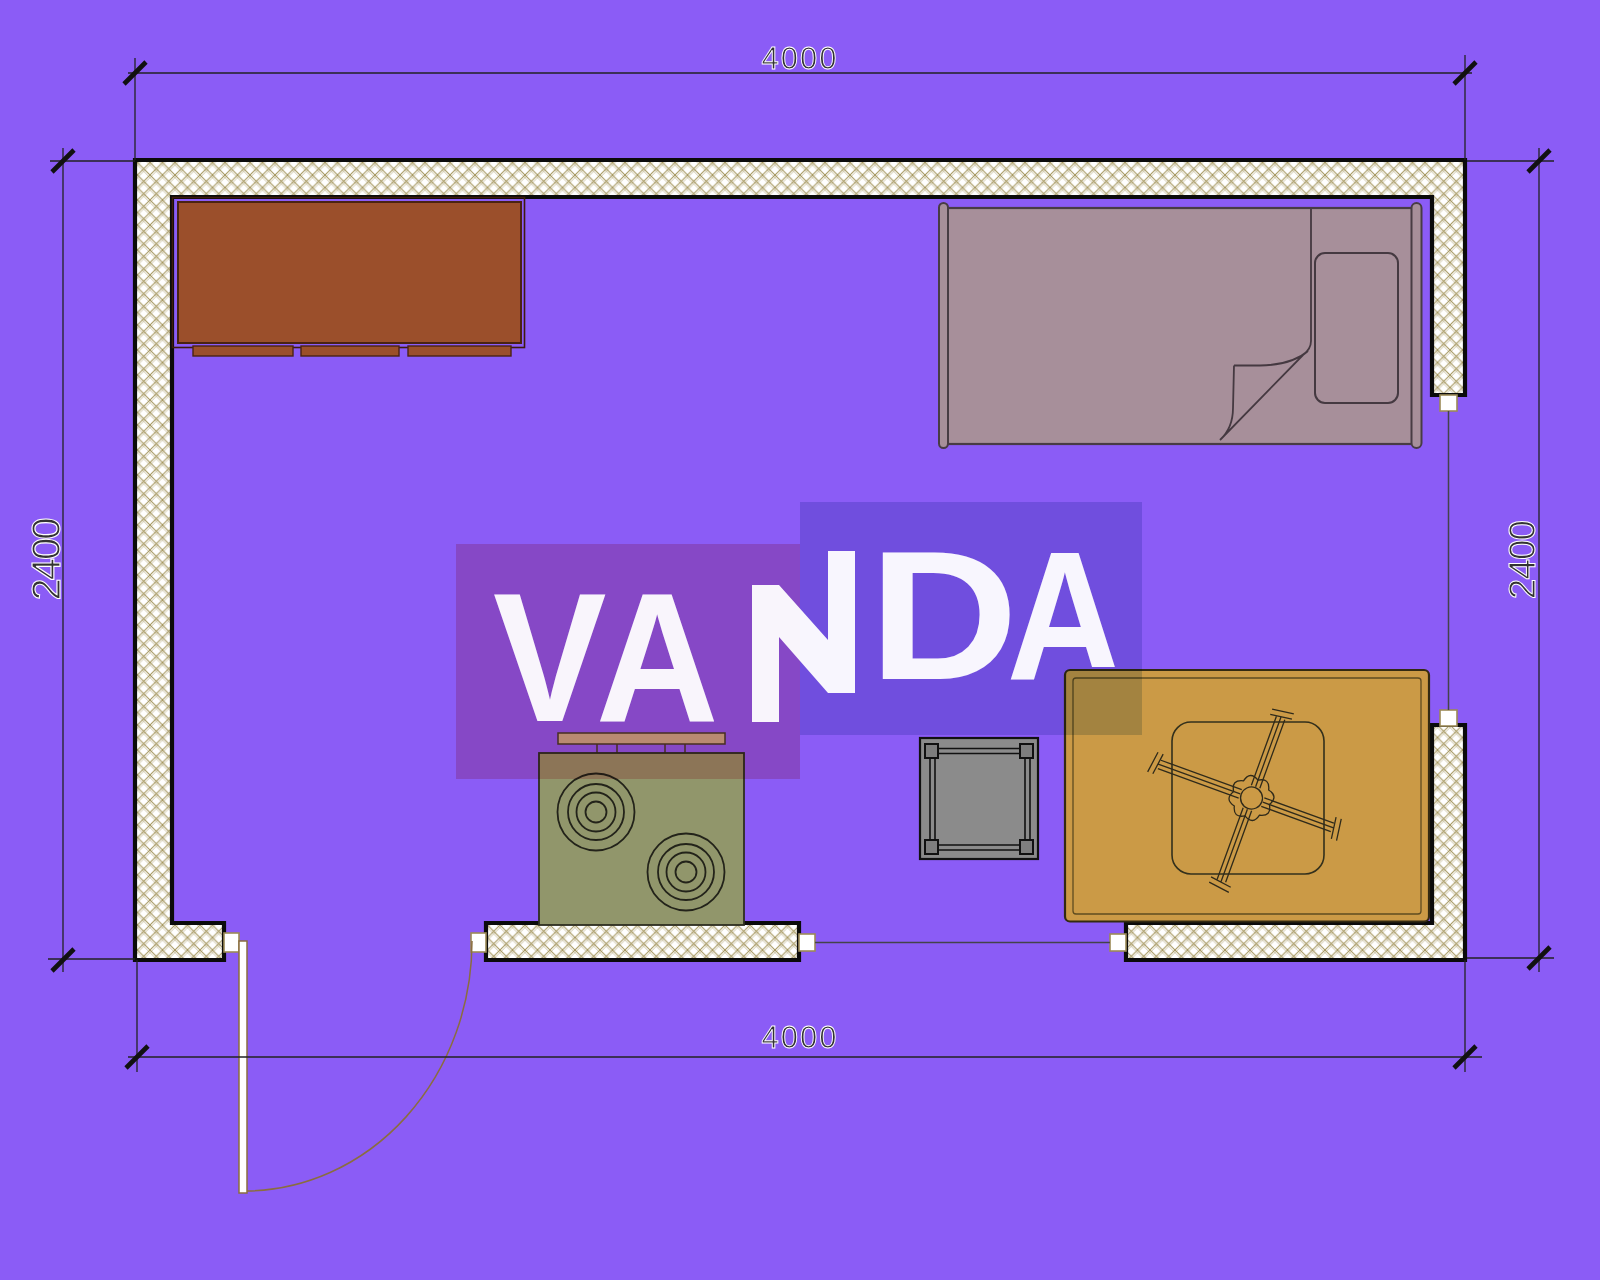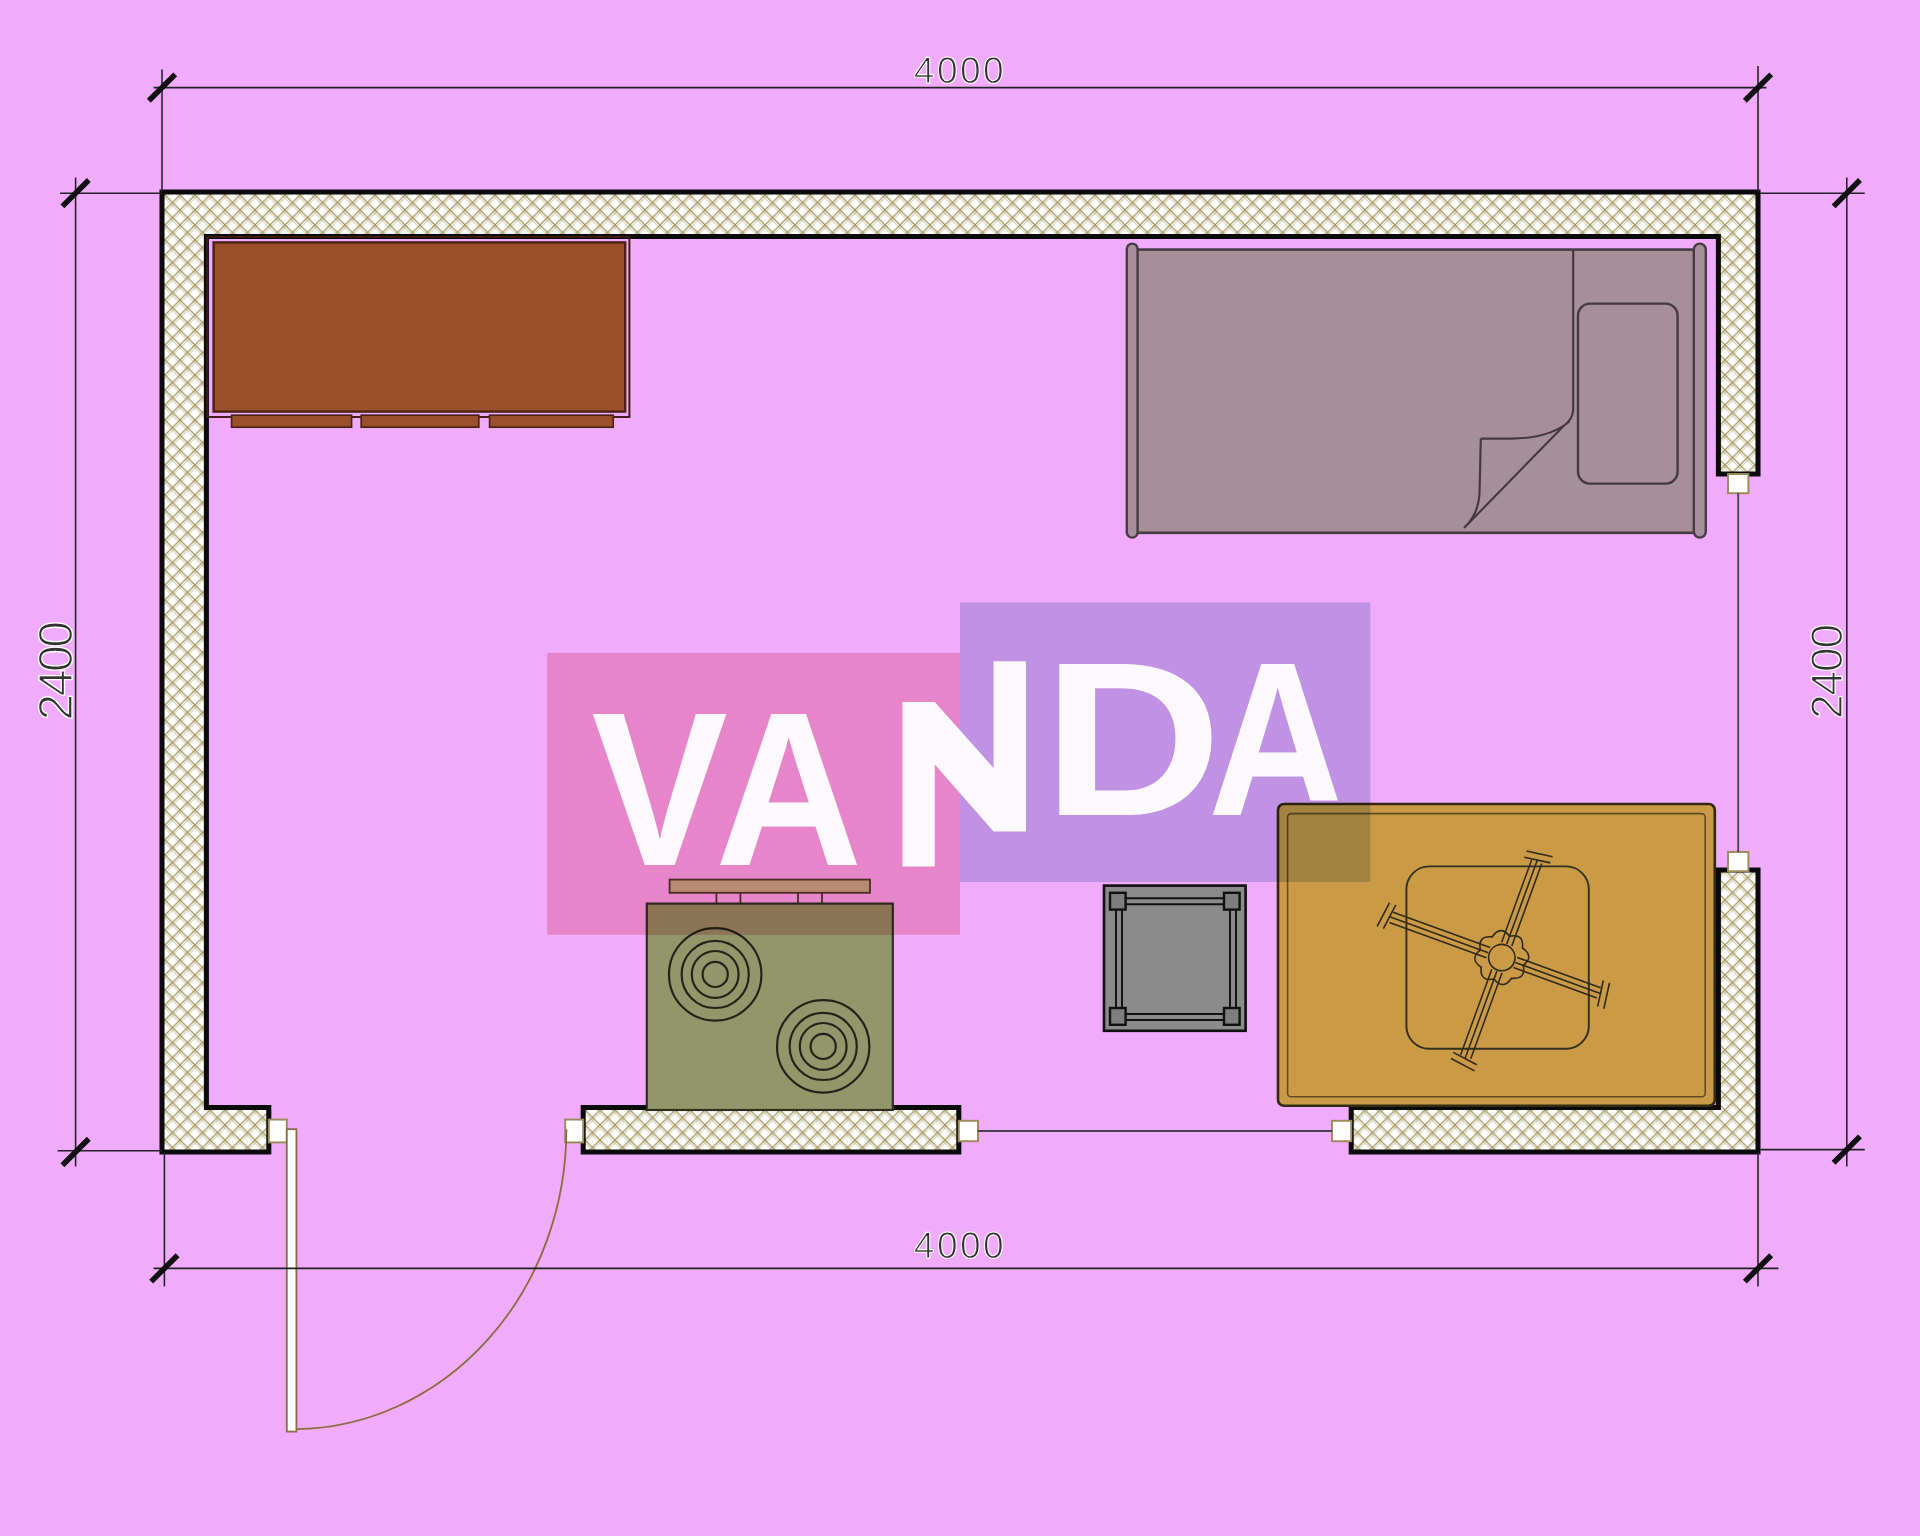--- a/index.html
+++ b/index.html
@@ -1,16 +1,16 @@
 <!DOCTYPE html>
 <html><head>
 <meta charset="utf-8">
 <style>
   html,body{margin:0;padding:0;background:#ffffff;}
-  #canvas{position:relative;width:1600px;height:1280px;background:#f0abfc;overflow:hidden;
+  #canvas{position:relative;width:1600px;height:1280px;background:#8b5cf6;overflow:hidden;
           font-family:"Liberation Sans", sans-serif;}
   svg{position:absolute;left:0;top:0;}
 </style>
 </head>
 <body>
 <div id="canvas">
 <svg width="1600" height="1280" viewBox="0 0 1600 1280">
 <defs>
   <pattern id="hatch" width="12.5" height="12.5" patternUnits="userSpaceOnUse">
     <rect width="12.5" height="12.5" fill="#ffffff"></rect>

